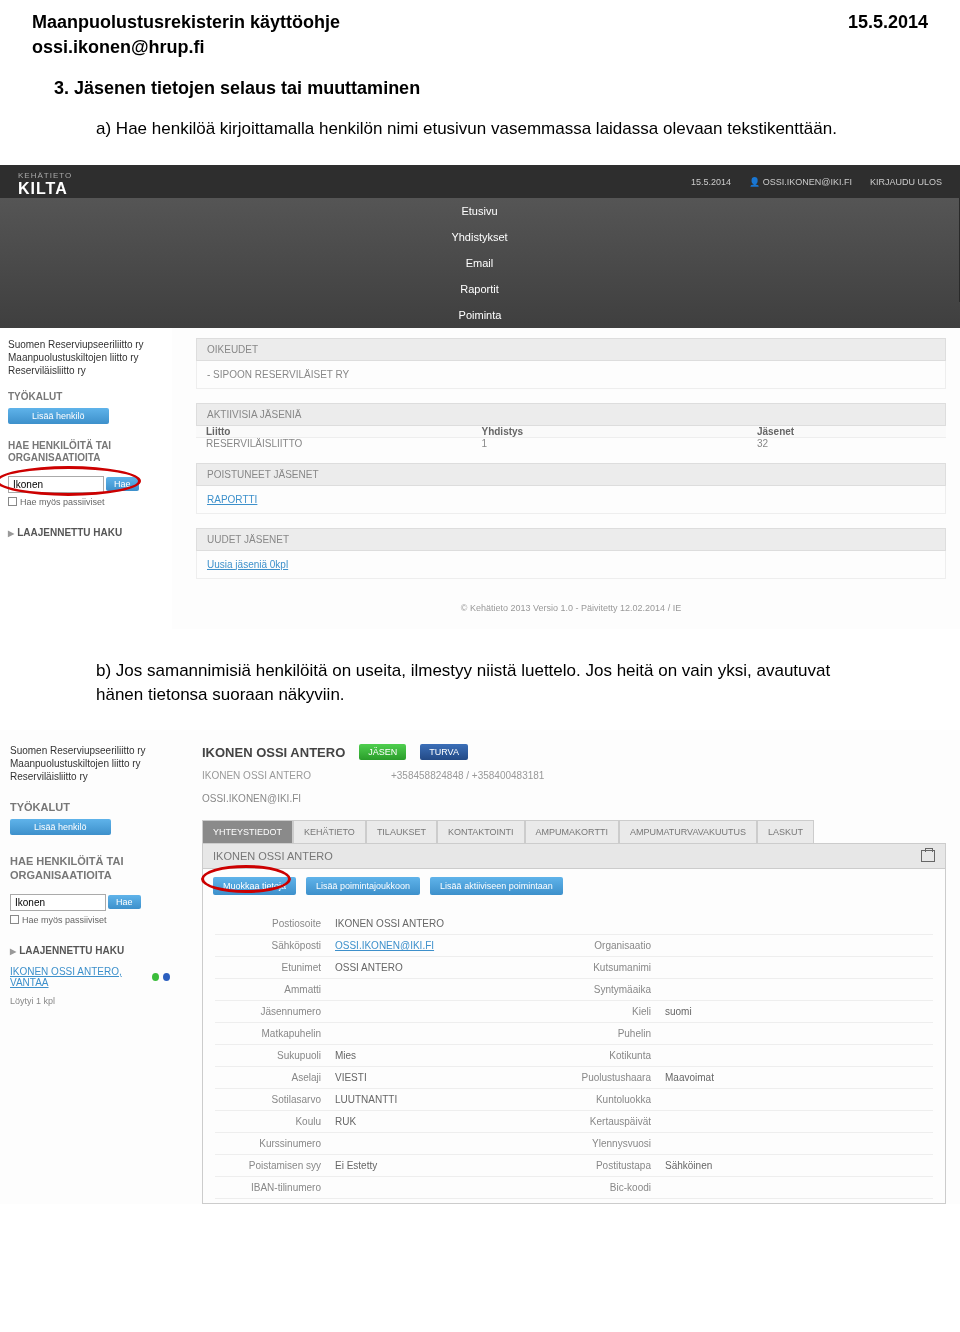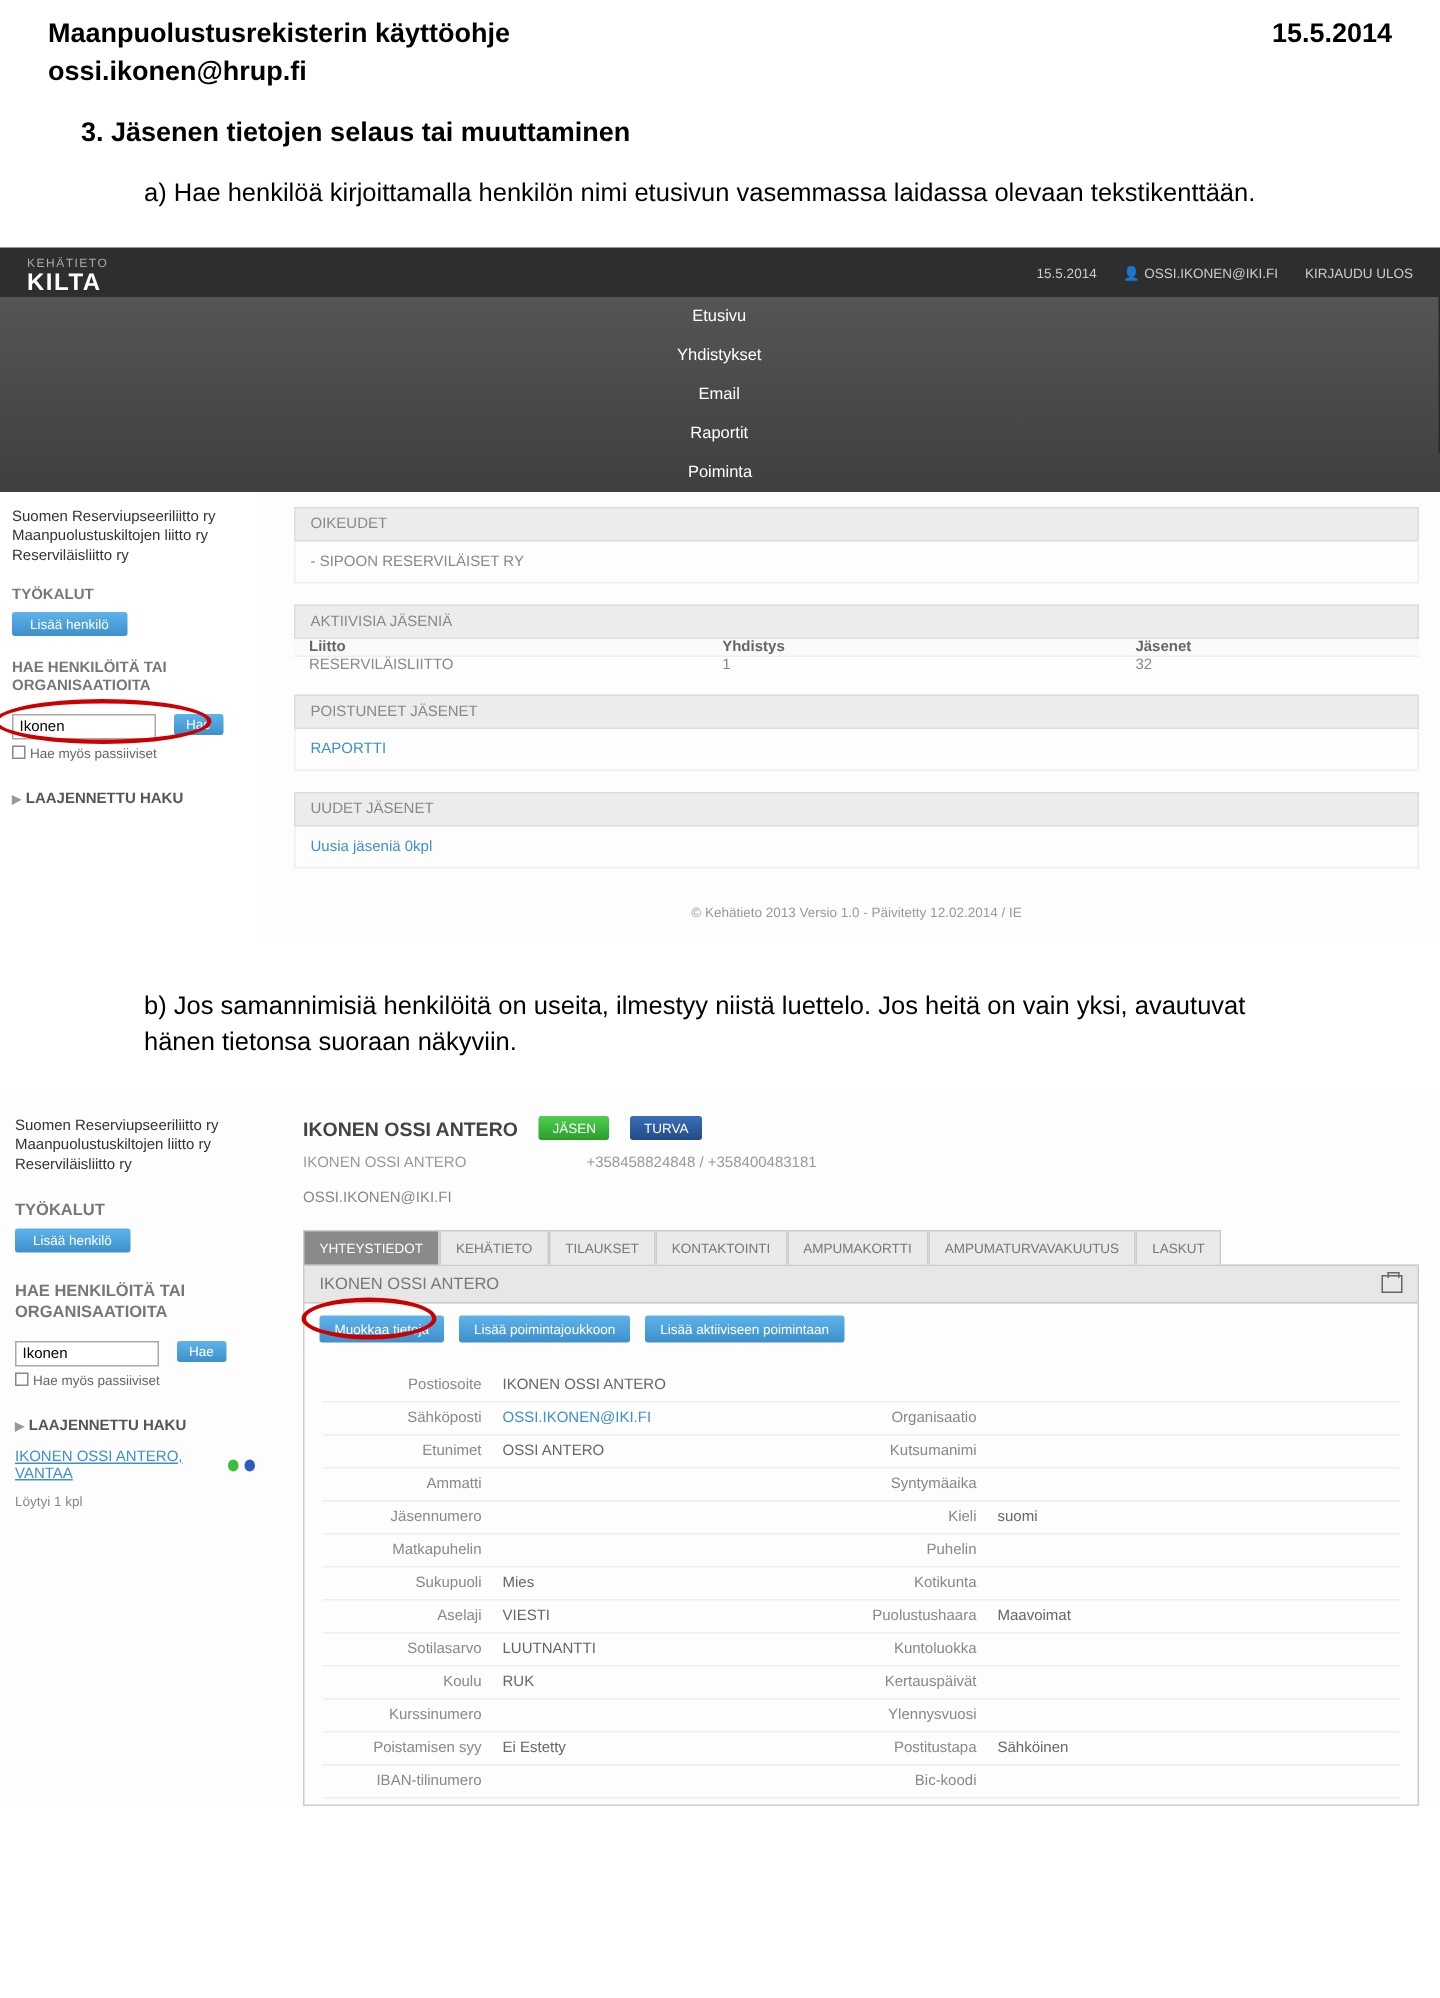--- a/index.html
+++ b/index.html
@@ -44,42 +44,42 @@
     color: #fff;
     font-size: 11px;
     flex-direction: column;
   }
   .menu-row div { flex:1; text-align:center; padding: 7px 0; border-right:1px solid #2a2a2a;}
   .menu-row div:last-child{border-right:none;}
   .shot1-body { display:flex; background:#fdfdfd; }
   .sidebar1 { width: 172px; padding: 10px 8px; background:#fff; font-size:10px; color:#555;}
   .sidebar1 .orgs { line-height:1.3; margin-bottom:14px; color:#333;}
   .sidebar1 .tools-h { font-weight:bold; font-size:10px; color:#777; margin-bottom:6px;}
-  .btn-add { background:linear-gradient(#5fb3ea,#3d90cb); color:#fff; font-size:9px; padding:3px 12px; border-radius:2px; display:inline-block; margin-bottom:16px;}
+  .btn-add { background:linear-gradient(#5fb3ea,#3d90cb); color:#fff; font-size:9px; padding:3px 24px; border-radius:2px; display:inline-block; margin-bottom:16px;}
   .hae-h { font-weight:bold; font-size:10px; color:#777; line-height:1.2; margin-bottom:12px;}
-  .search-box-row { display:flex; align-items:flex-start; gap:12px; margin-bottom:4px; position:relative;}
+  .search-box-row { display:flex; align-items:center; gap:2px; margin-bottom:4px; position:relative;}
   .search-box-row input { width:96px; font-size:10px; padding:2px 4px; border:1px solid #aaa;}
   .hae-btn { background:linear-gradient(#5fb3ea,#3d90cb); color:#fff; font-size:9px; padding:2px 8px; border-radius:2px;}
   .red-circle {
     position:absolute; left:-12px; top:-10px; width:145px; height:30px;
     border:3px solid #c00; border-radius:50%; pointer-events:none;
   }
   .chk-row{font-size:9px; color:#666; margin-bottom:20px;display:flex;gap:3px;align-items:center;}
   .chk-row .box{width:9px;height:9px;border:1px solid #888;display:inline-block;}
   .laaj { font-size:10px; color:#555; font-weight:bold;}
   .laaj::before{content:"▶";font-size:8px;margin-right:3px;color:#999;}
 
   .main1 { flex:1; padding: 10px 14px 10px 24px;}
   .panel { margin-bottom:14px; }
   .panel-h { background:#ececec; color:#888; font-size:10px; padding:5px 10px; border:1px solid #ddd;}
   .panel-body { border:1px solid #eee; border-top:none; padding:8px 10px; font-size:10px; color:#888;}
   .tbl-row { display:flex; font-size:10px; color:#888; padding:0 10px;}
   .tbl-row.hd { font-weight:bold; color:#666; border-bottom:1px solid #eee; background:#fafafa;}
   .tbl-row .c1{flex:2;} .tbl-row .c2{flex:2;} .tbl-row .c3{flex:1.3;}
-  .link { color:#3d90cb; }
+  .link { color:#3d90cb; text-decoration:underline;}
   .footer1 { text-align:center; font-size:9px; color:#999; padding:10px 0 6px 0;}
 
   
   .shot2 { margin: 0 0 0 0; font-size:10px; color:#666;}
   .shot2-body { display:flex; background:#fdfdfd; }
   .sidebar2 { width:180px; padding:14px 10px; font-size:10px; color:#555;}
   .sidebar2 .orgs{line-height:1.3; margin-bottom:18px; font-size:10px; color:#333;}
   .sidebar2 .tools-h{font-weight:bold;font-size:11px;color:#777;margin-bottom:6px;}
   .sidebar2 .btn-add{margin-bottom:20px;}
   .sidebar2 .hae-h{font-size:11px;}

